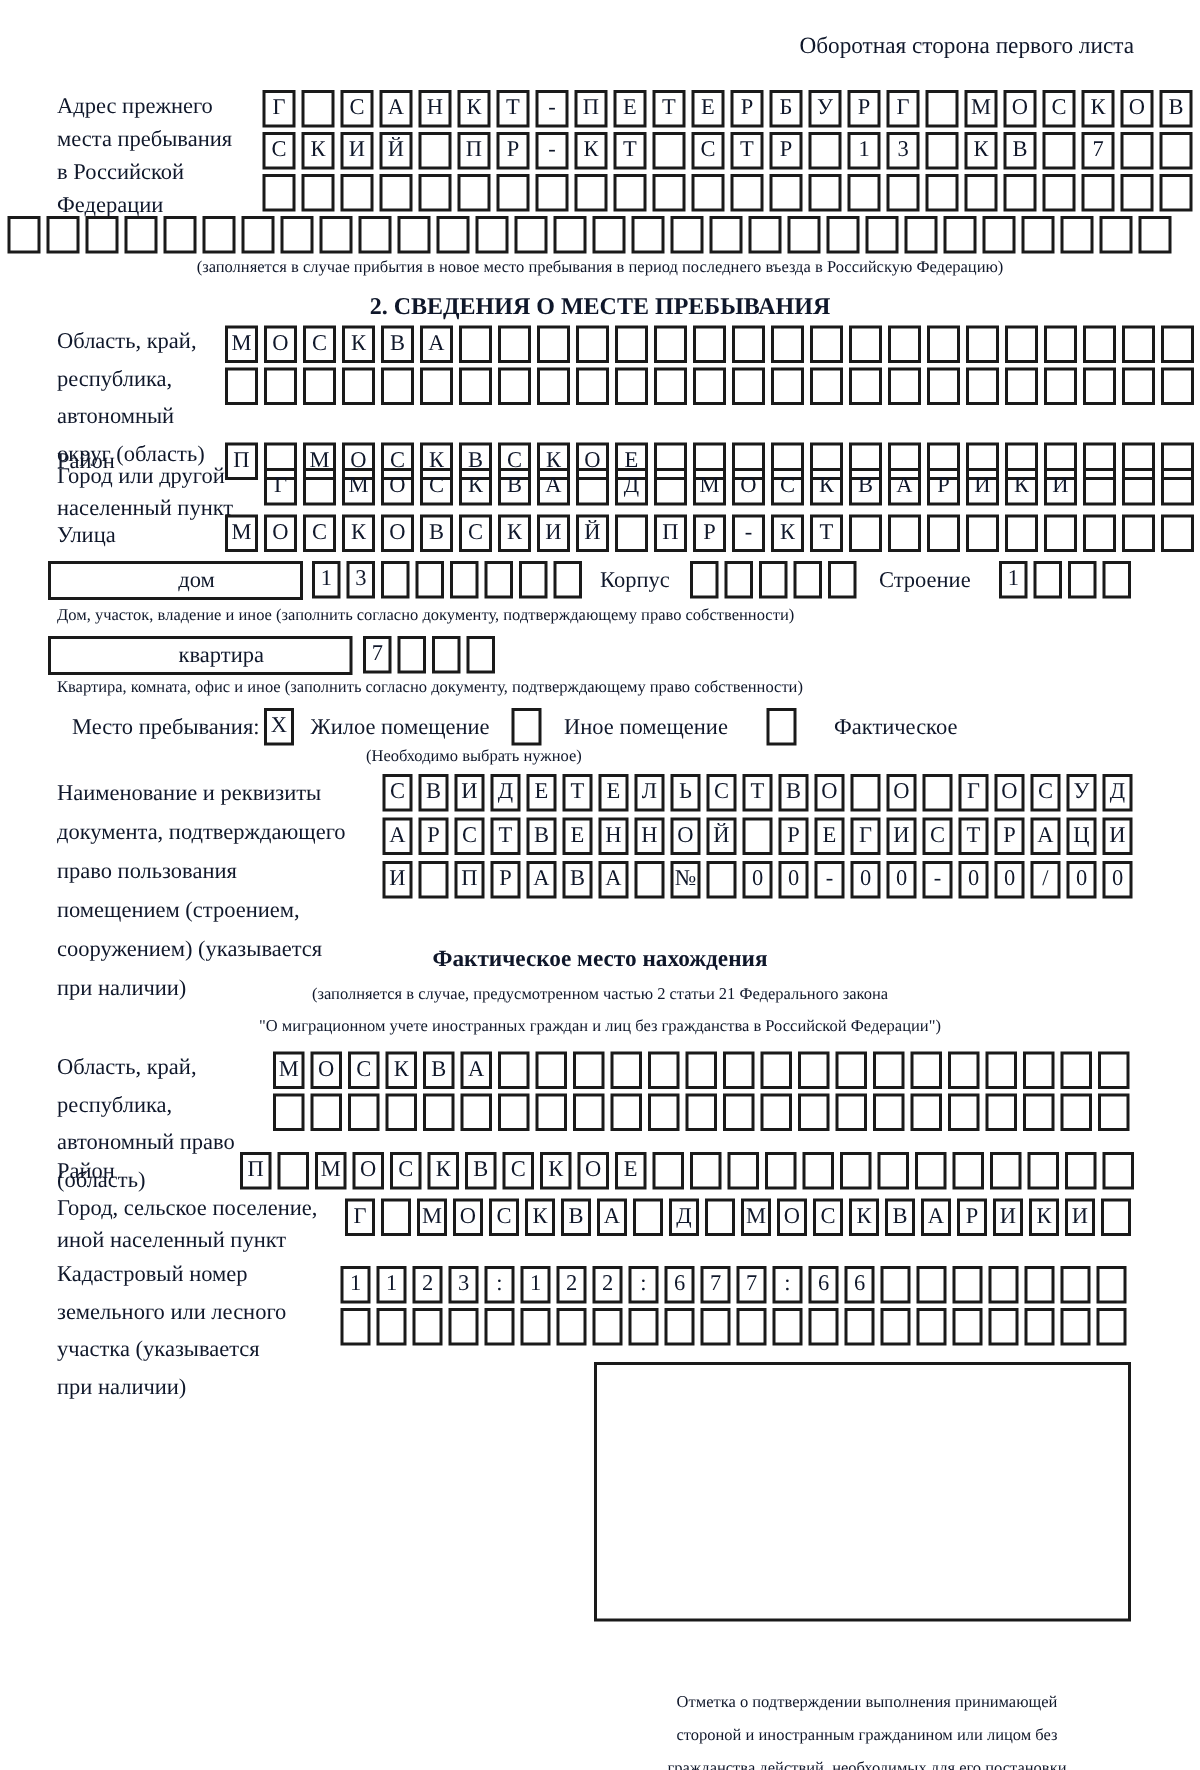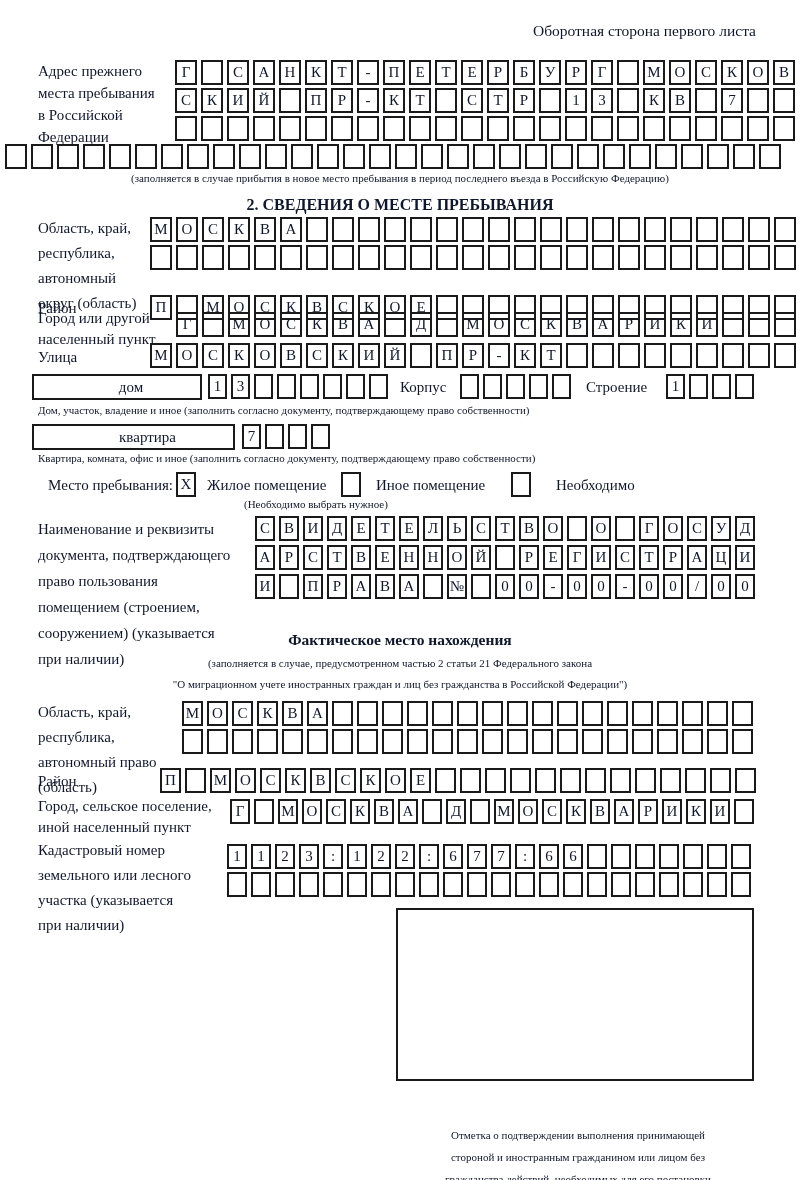--- a/index.html
+++ b/index.html
@@ -352,21 +352,21 @@
       <div class="cell"></div>
     </div>
   <div class="abs note" style="left:38px; top:452px;">Квартира, комната, офис и иное (заполнить согласно документу, подтверждающему право собственности)</div>
 
   <div class="abs lbl" style="left:38px; top:475px;margin-left:10px;">Место пребывания:</div>
   <div class="abs chk" style="left:176px; top:472px;">X</div>
   <div class="abs lbl" style="left:207px; top:475px;">Жилое помещение</div>
   <div class="abs chk" style="left:341px; top:472px;"></div>
   <div class="abs lbl" style="left:376px; top:475px;">Иное помещение</div>
   <div class="abs chk" style="left:511px; top:472px;"></div>
-  <div class="abs lbl" style="left:556px; top:475px;">Необходимо</div>
+  <div class="abs lbl" style="left:556px; top:475px;">Фактическое</div>
   <div class="abs note" style="left:244px; top:498px;">(Необходимо выбрать нужное)</div>
 
   <div class="abs lbl lh26" style="left:38px; top:516px;">
     <div>Наименование и реквизиты</div>
     <div>документа, подтверждающего</div>
     <div>право пользования</div>
     <div>помещением (строением,</div>
     <div>сооружением) (указывается</div>
     <div>при наличии)</div>
   </div>

